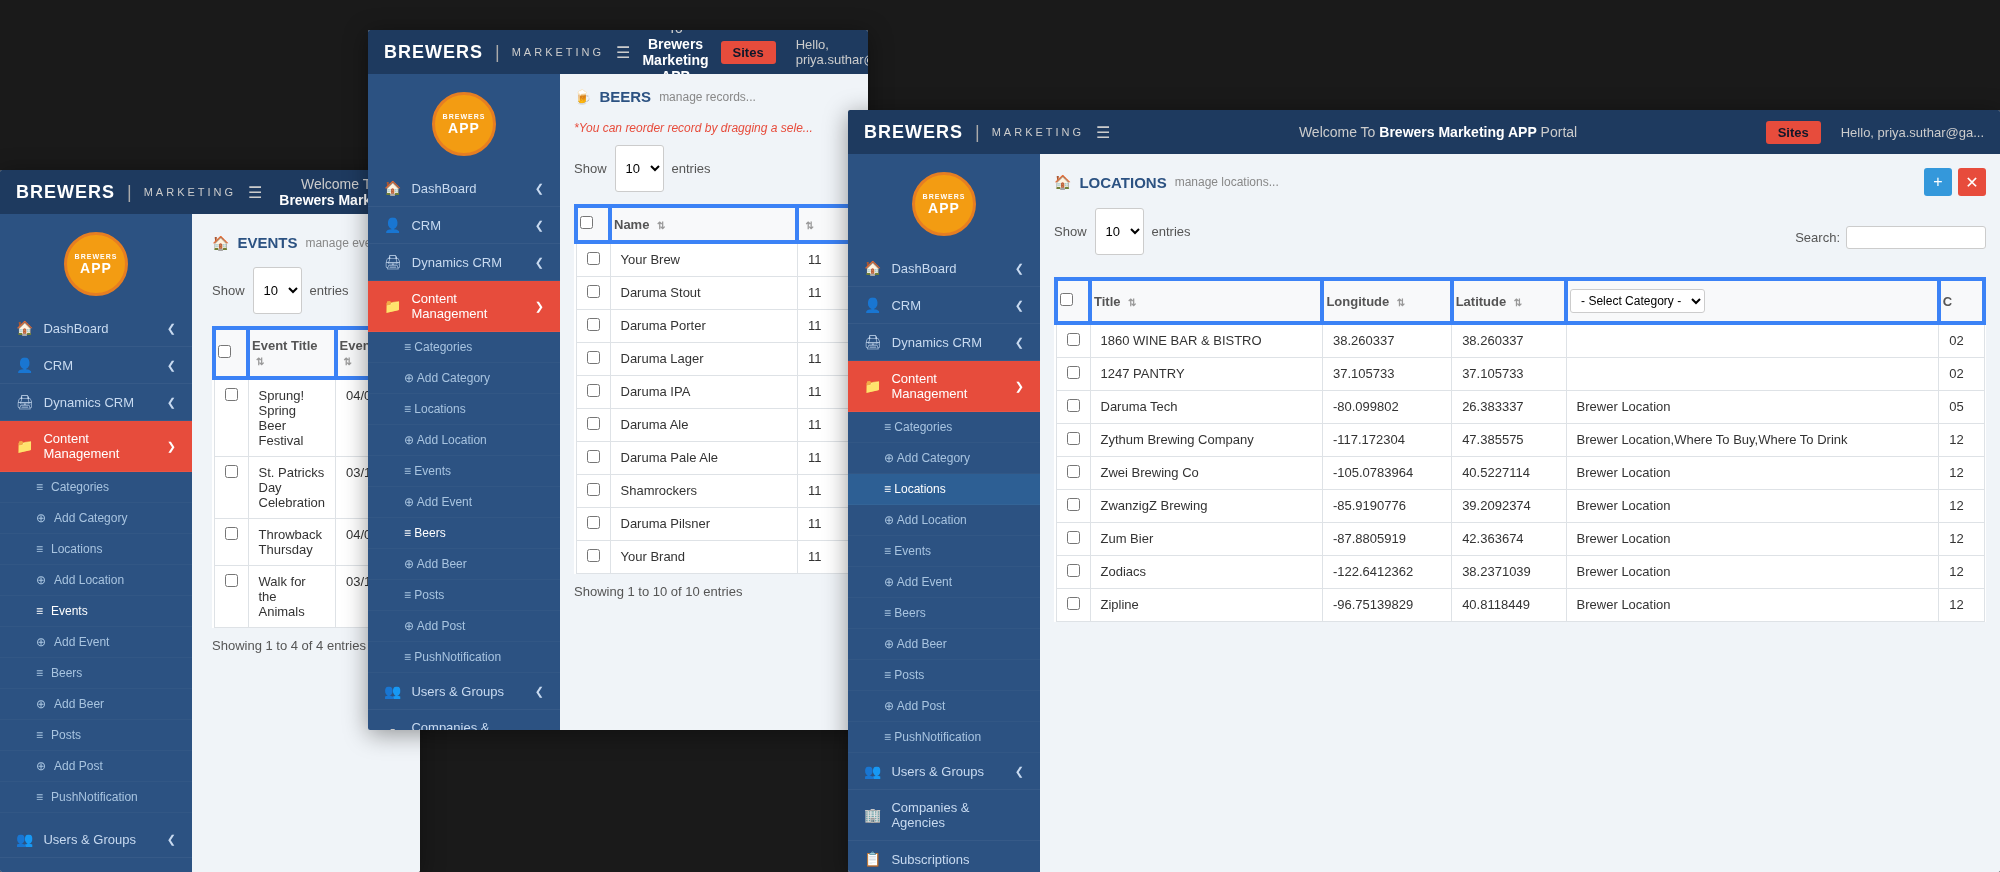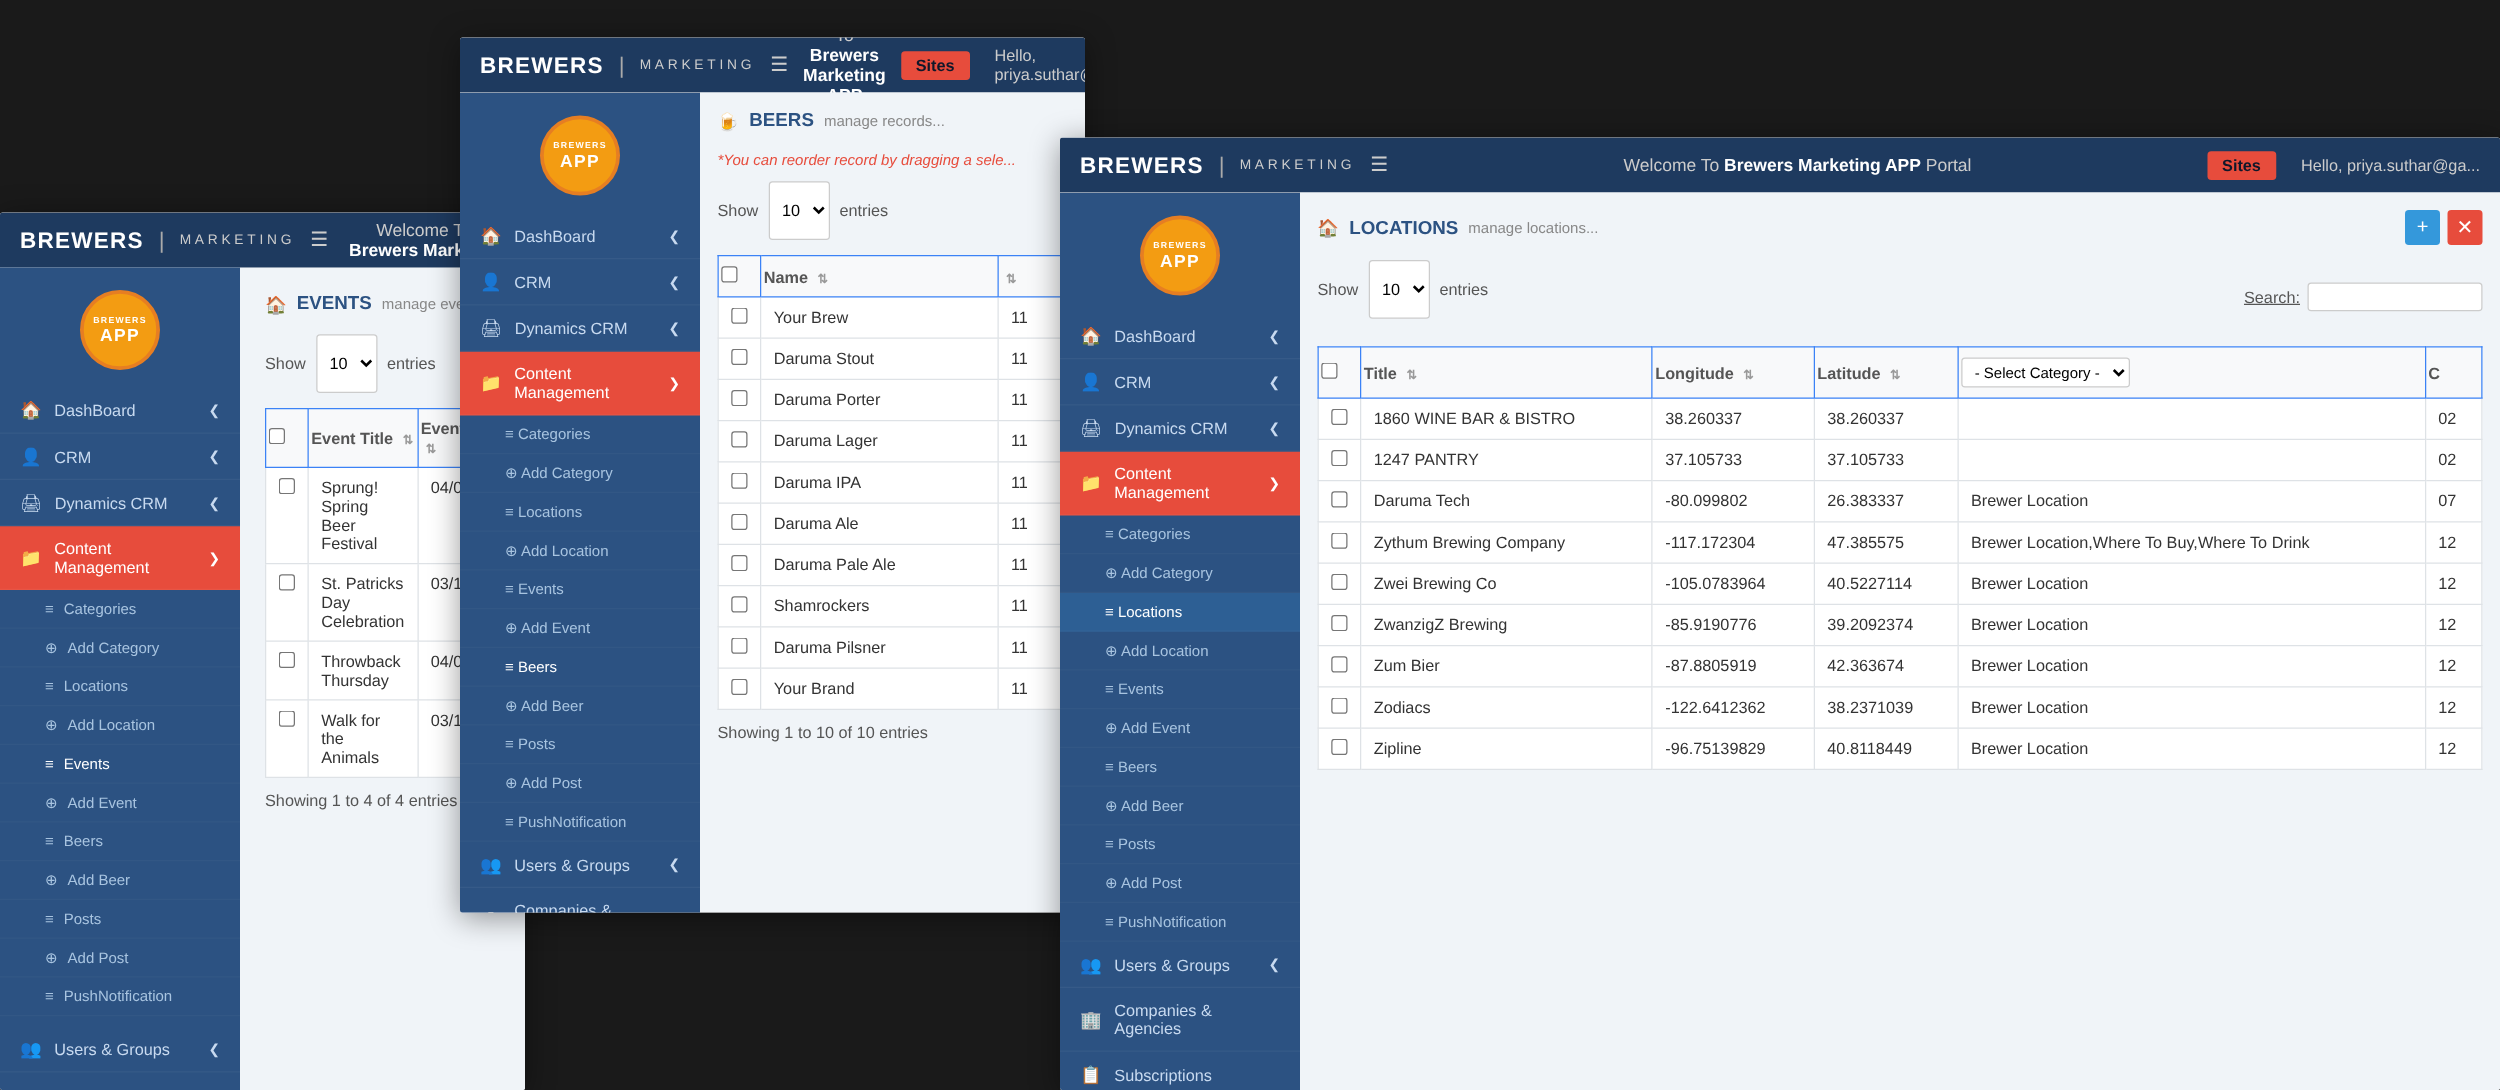--- a/index.html
+++ b/index.html
@@ -188,21 +188,21 @@
     table {
       width: 100%;
       border-collapse: collapse;
       background: #fff;
       font-size: 13px;
     }
     table th {
       background: #f8f9fa;
       padding: 8px 2px;
       text-align: left;
-      border: 1px solid #3b82f6;
+      border: 4px solid #3b82f6;
       color: #555;
       font-weight: 600;
     }
     table td {
       padding: 8px 10px;
       border: 1px solid #dee2e6;
       color: #333;
       vertical-align: top;
     }
     .showing-text {
@@ -269,21 +269,21 @@
       width: 1152px;
       height: 762px;
       z-index: 4;
     }
 
     .search-box {
       display: flex;
       align-items: center;
       gap: 6px;
     }
-    .search-box label { font-size: 13px; color: #555; text-decoration: underline; }
+    .search-box label { font-size: 13px; color: #555; }
     .search-box input {
       border: 1px solid #ccc;
       padding: 3px 6px;
       border-radius: 3px;
       font-size: 13px;
       width: 140px;
     }
 
     .drag-note {
       font-size: 12px;
@@ -684,21 +684,21 @@
             <td>37.105733</td>
             <td></td>
             <td>02</td>
           </tr>
           <tr>
             <td><input type="checkbox" style=""></td>
             <td>Daruma Tech</td>
             <td>-80.099802</td>
             <td>26.383337</td>
             <td>Brewer Location</td>
-            <td>07</td>
+            <td>05</td>
           </tr>
           <tr>
             <td><input type="checkbox" style=""></td>
             <td>Zythum Brewing Company</td>
             <td>-117.172304</td>
             <td>47.385575</td>
             <td>Brewer Location,Where To Buy,Where To Drink</td>
             <td>12</td>
           </tr>
           <tr>

